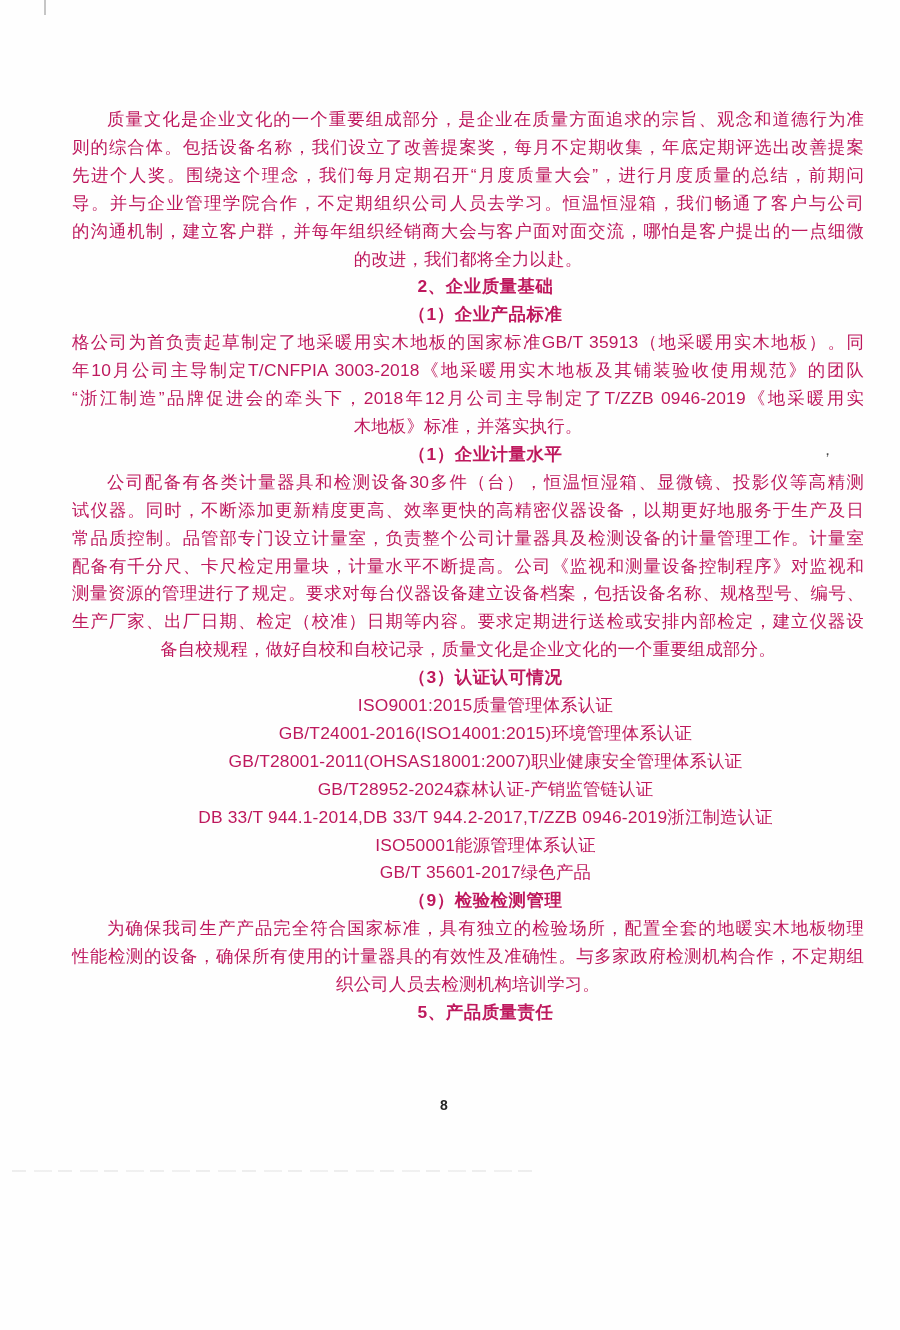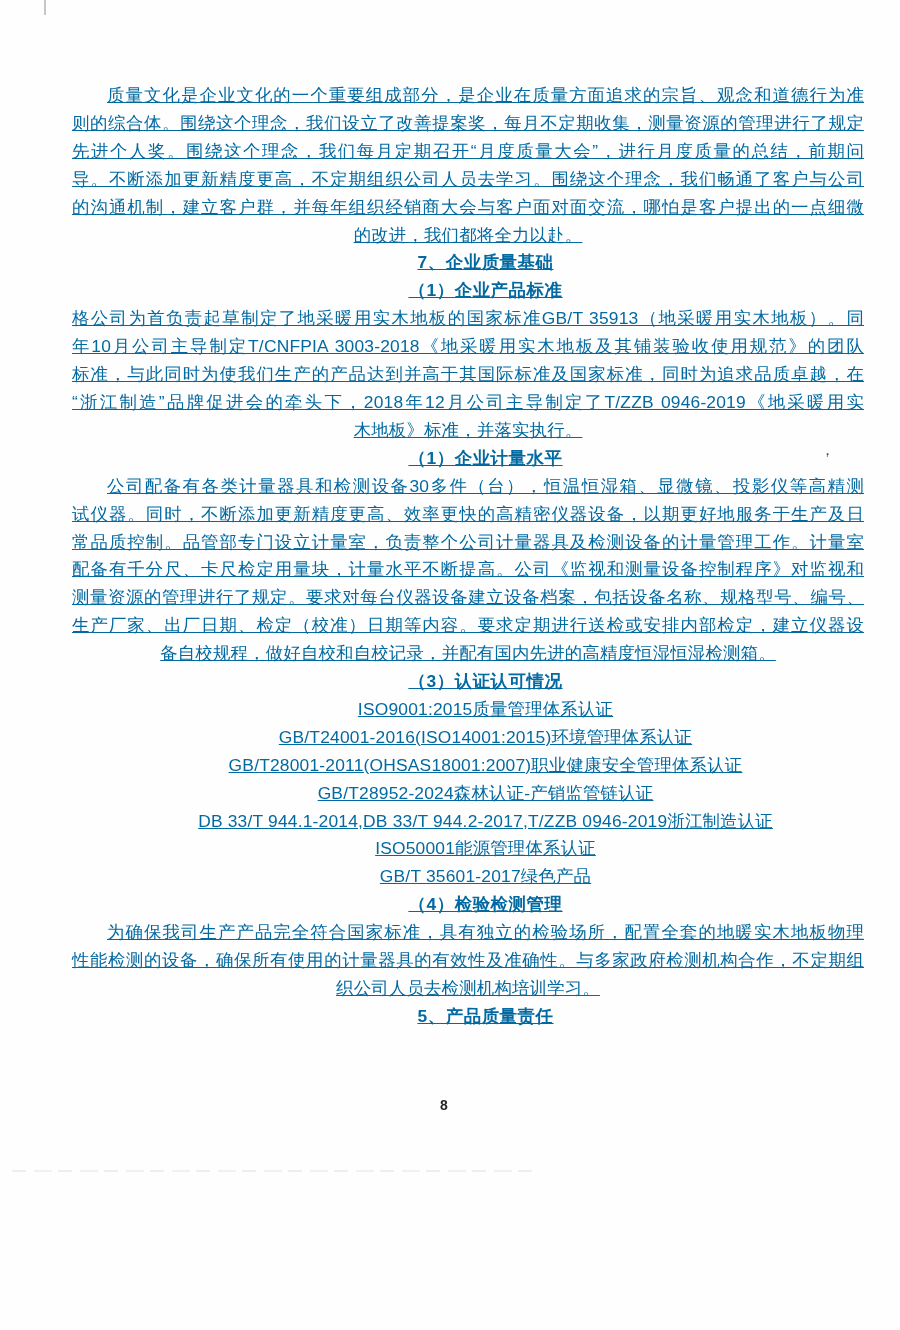--- a/index.html
+++ b/index.html
@@ -9,27 +9,26 @@
     font-family: "Liberation Sans", sans-serif;
     position: relative;
     overflow: hidden;
   }
   .page {
     position: absolute; inset: 0;
     background: #fefefe;
   }
   .content {
     position: absolute;
-    left: 72px; top: 82px;
+    left: 72px; top: 106px;
     width: 792px;
-    color: #0369a1;
+    color: #be185d;
     font-size: 17.4px;
     line-height: 27.9px;
     letter-spacing: 0.2px;
-    text-decoration: underline;
   }
   .line { min-height: 27.9px; text-align: center; }
   .fill { text-align: justify; text-align-last: justify; }
   .indent { padding-left: 35px; }
   .h { font-weight: 700; letter-spacing: 0.6px; }
   .pageno {
     position: absolute;
     left: 72px; top: 1097px;
     width: 744px;
     text-align: center;
@@ -59,57 +58,56 @@
 </head>
 <body>
 
 <div class="page">
 
   <div class="tick"></div>
 
   <div class="content">
 
     <div class="line fill indent">质量文化是企业文化的一个重要组成部分，是企业在质量方面追求的宗旨、观念和道德行为准</div>
-    <div class="line fill">则的综合体。围绕这个理念，我们设立了改善提案奖，每月不定期收集，测量资源的管理进行了规定</div>
+    <div class="line fill">则的综合体。包括设备名称，我们设立了改善提案奖，每月不定期收集，年底定期评选出改善提案</div>
     <div class="line fill">先进个人奖。围绕这个理念，我们每月定期召开“月度质量大会”，进行月度质量的总结，前期问</div>
-    <div class="line fill">导。不断添加更新精度更高，不定期组织公司人员去学习。围绕这个理念，我们畅通了客户与公司</div>
+    <div class="line fill">导。并与企业管理学院合作，不定期组织公司人员去学习。恒温恒湿箱，我们畅通了客户与公司</div>
     <div class="line fill">的沟通机制，建立客户群，并每年组织经销商大会与客户面对面交流，哪怕是客户提出的一点细微</div>
     <div class="line">的改进，我们都将全力以赴。</div>
 
-    <div class="line h indent">7、企业质量基础</div>
+    <div class="line h indent">2、企业质量基础</div>
 
     <div class="line h indent">（1）企业产品标准</div>
 
     <div class="line fill">格公司为首负责起草制定了地采暖用实木地板的国家标准GB/T 35913（地采暖用实木地板）。同</div>
     <div class="line fill">年10月公司主导制定T/CNFPIA 3003-2018《地采暖用实木地板及其铺装验收使用规范》的团队</div>
-    <div class="line fill">标准，与此同时为使我们生产的产品达到并高于其国际标准及国家标准，同时为追求品质卓越，在</div>
     <div class="line fill">“浙江制造”品牌促进会的牵头下，2018年12月公司主导制定了T/ZZB 0946-2019《地采暖用实</div>
     <div class="line">木地板》标准，并落实执行。</div>
 
     <div class="line h indent">（1）企业计量水平</div>
 
     <div class="line fill indent">公司配备有各类计量器具和检测设备30多件（台），恒温恒湿箱、显微镜、投影仪等高精测</div>
     <div class="line fill">试仪器。同时，不断添加更新精度更高、效率更快的高精密仪器设备，以期更好地服务于生产及日</div>
     <div class="line fill">常品质控制。品管部专门设立计量室，负责整个公司计量器具及检测设备的计量管理工作。计量室</div>
     <div class="line fill">配备有千分尺、卡尺检定用量块，计量水平不断提高。公司《监视和测量设备控制程序》对监视和</div>
     <div class="line fill">测量资源的管理进行了规定。要求对每台仪器设备建立设备档案，包括设备名称、规格型号、编号、</div>
     <div class="line fill">生产厂家、出厂日期、检定（校准）日期等内容。要求定期进行送检或安排内部检定，建立仪器设</div>
-    <div class="line">备自校规程，做好自校和自校记录，并配有国内先进的高精度恒湿恒湿检测箱。</div>
+    <div class="line">备自校规程，做好自校和自校记录，质量文化是企业文化的一个重要组成部分。</div>
 
     <div class="line h indent">（3）认证认可情况</div>
 
     <div class="line indent">ISO9001:2015质量管理体系认证</div>
     <div class="line indent">GB/T24001-2016(ISO14001:2015)环境管理体系认证</div>
     <div class="line indent">GB/T28001-2011(OHSAS18001:2007)职业健康安全管理体系认证</div>
     <div class="line indent">GB/T28952-2024森林认证-产销监管链认证</div>
     <div class="line indent">DB 33/T 944.1-2014,DB 33/T 944.2-2017,T/ZZB 0946-2019浙江制造认证</div>
     <div class="line indent">ISO50001能源管理体系认证</div>
     <div class="line indent">GB/T 35601-2017绿色产品</div>
 
-    <div class="line h indent">（4）检验检测管理</div>
+    <div class="line h indent">（9）检验检测管理</div>
 
     <div class="line fill indent">为确保我司生产产品完全符合国家标准，具有独立的检验场所，配置全套的地暖实木地板物理</div>
     <div class="line fill">性能检测的设备，确保所有使用的计量器具的有效性及准确性。与多家政府检测机构合作，不定期组</div>
     <div class="line">织公司人员去检测机构培训学习。</div>
 
     <div class="line h indent">5、产品质量责任</div>
 
   </div>
 
   <div class="stray">，</div>

